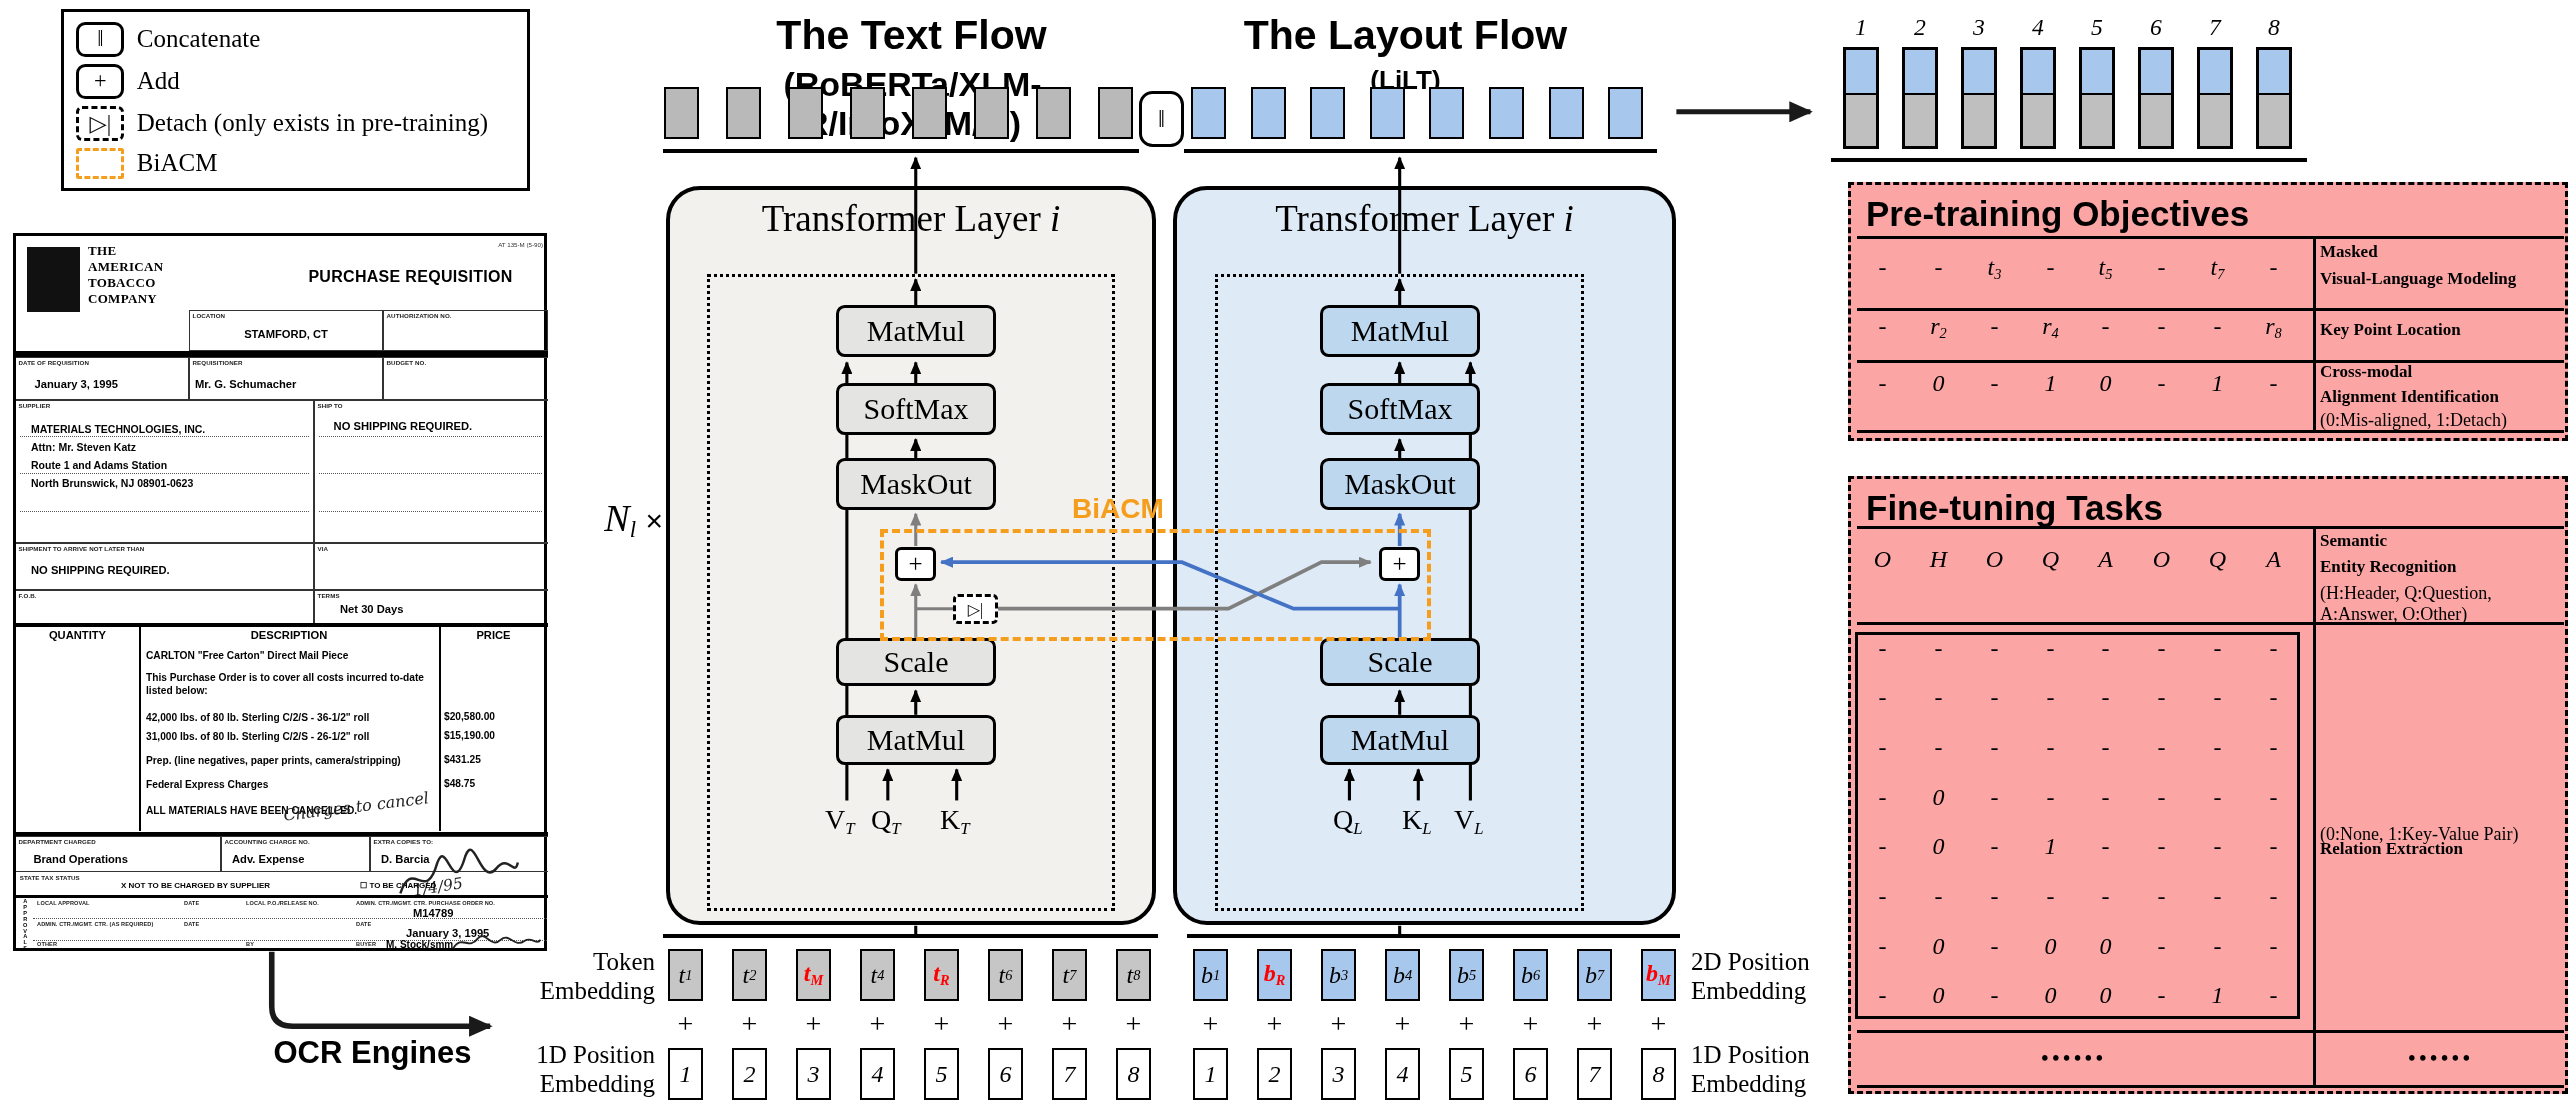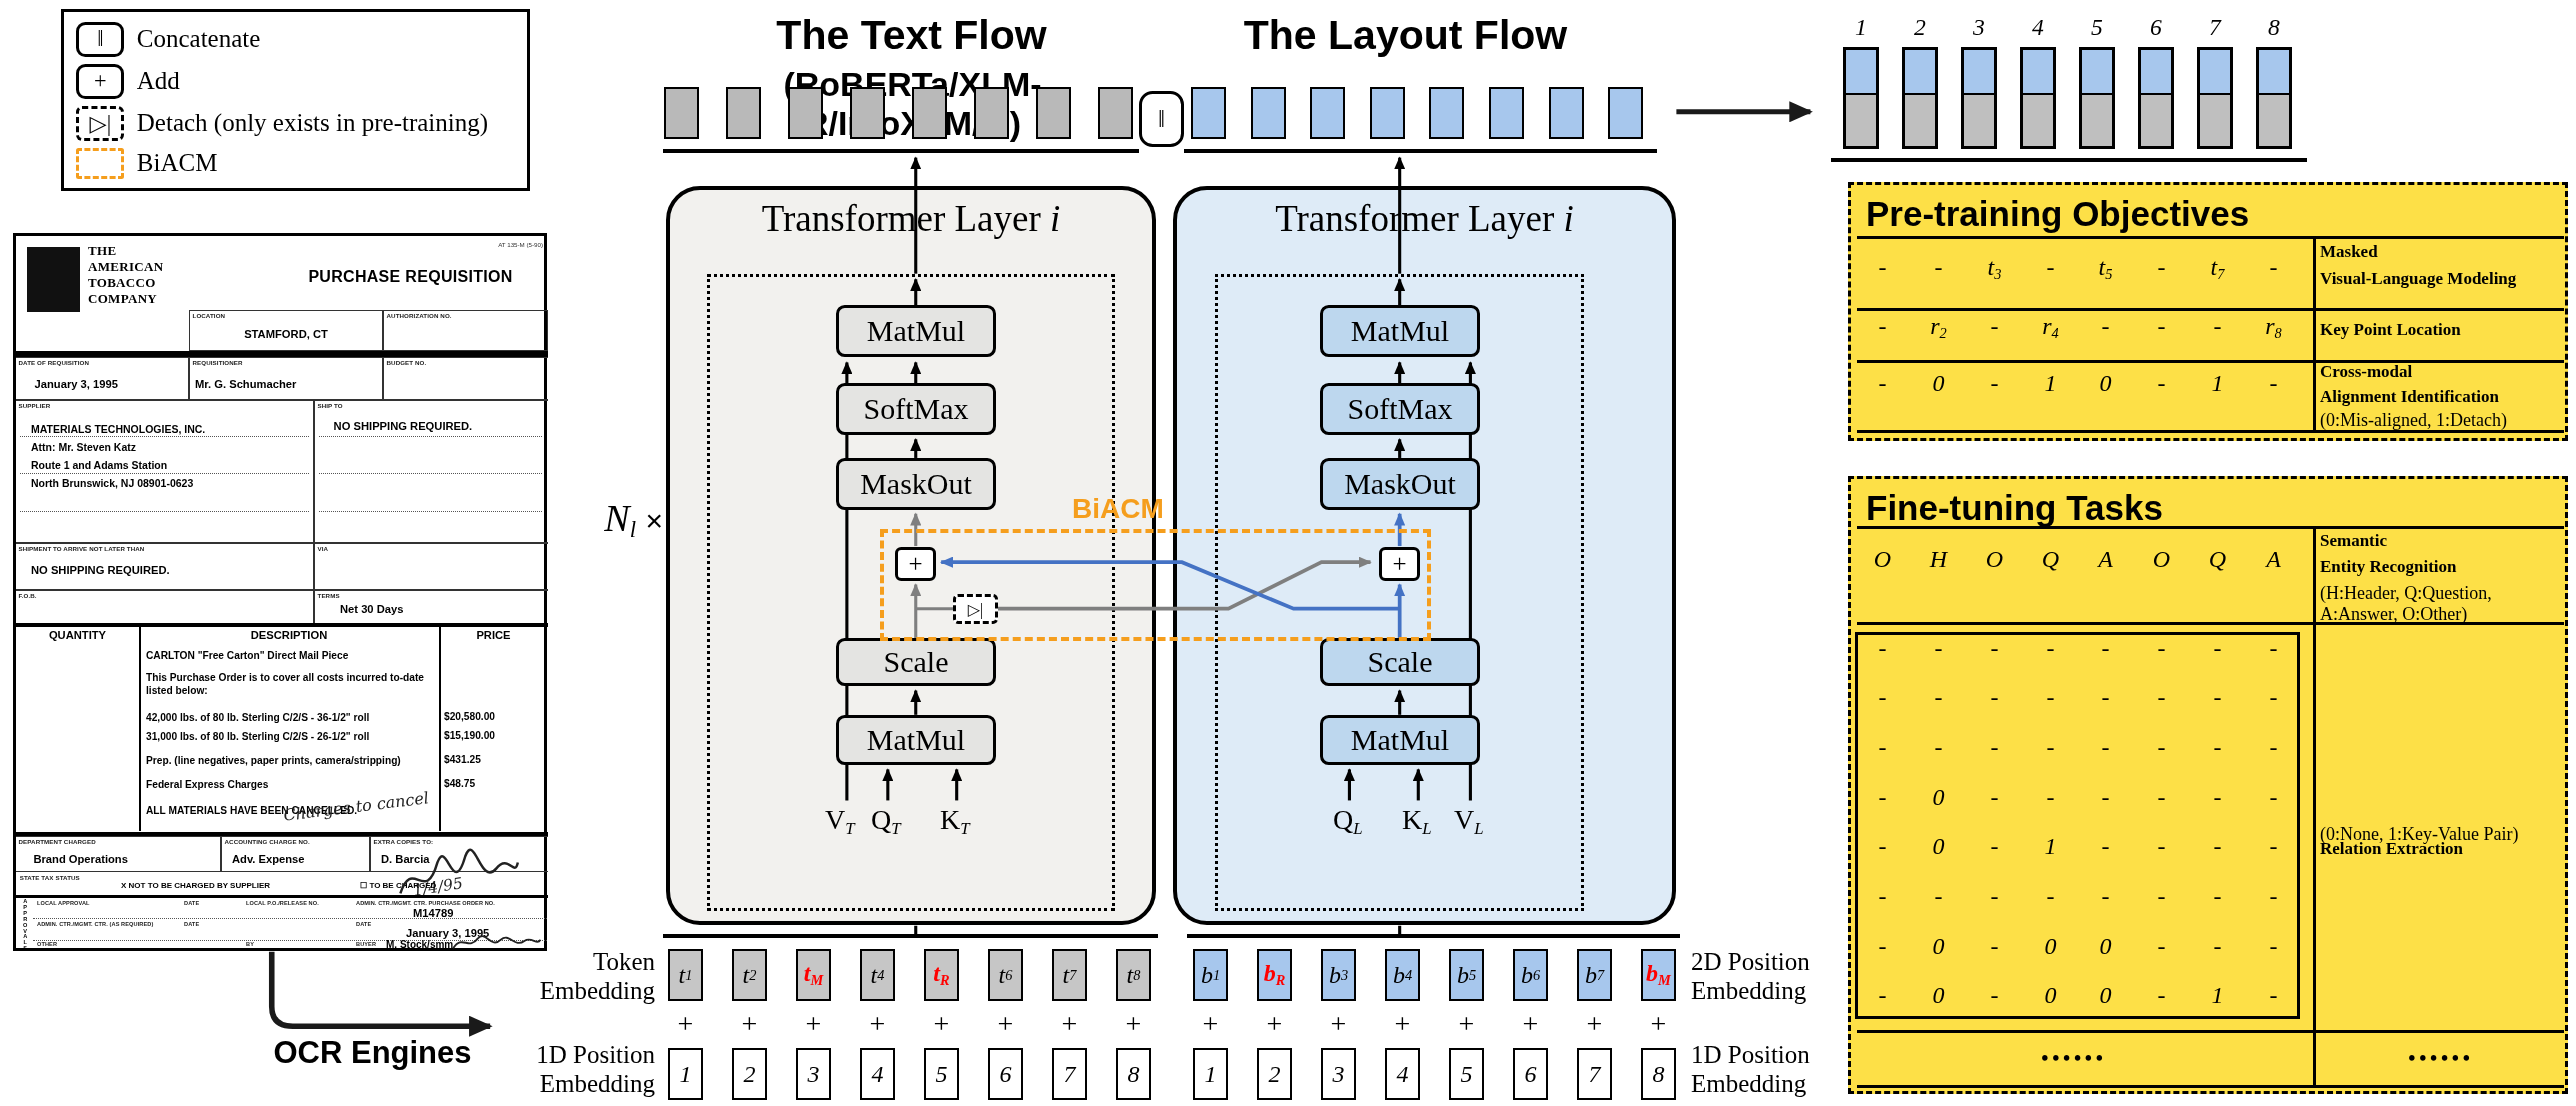--- a/index.html
+++ b/index.html
@@ -43,21 +43,21 @@
   .eslab.b2d{background:#A7C7ED;}
   .pluscell{width:35px;text-align:center;font-size:28px;line-height:37px;}
   .emb-lbl{position:absolute;font-size:25px;line-height:28.5px;z-index:2;}
   
   .stackrow{position:absolute;display:flex;gap:23px;z-index:2;}
   .stacknum{width:36px;text-align:center;font-size:23.6px;font-style:italic;}
   .stackcol{width:36px;height:102px;border:3.1px solid #000;box-sizing:border-box;display:flex;flex-direction:column;}
   .stackcol .top{height:43px;background:#A7C7ED;border-bottom:2.5px solid #000;}
   .stackcol .bot{flex:1;background:#BFBFBF;}
   
-  .panel{position:absolute;border:3.1px dashed #000;background:#fde047;box-sizing:border-box;z-index:2;}
+  .panel{position:absolute;border:3.1px dashed #000;background:#fca5a5;box-sizing:border-box;z-index:2;}
   .rule{position:absolute;background:#000;height:2.5px;}
   .vrule{position:absolute;background:#000;width:2.5px;}
   .pt-title{position:absolute;left:15px;top:9.3px;font-size:35px;z-index:3;}
   .val{position:absolute;width:47px;text-align:center;font-size:24px;font-style:italic;}
   .tbl-lbl{position:absolute;left:469px;font-size:17px;white-space:nowrap;}
   .tbl-cap{position:absolute;left:469px;font-size:18px;white-space:nowrap;}
   #ft-matrix-box{position:absolute;left:3.7px;top:153px;width:445px;height:387px;border:3.1px solid #000;box-sizing:border-box;}
   .dots{position:absolute;font-size:20.5px;font-weight:bold;letter-spacing:3.7px;text-align:center;}
   
   #doc{left:13px;top:233px;width:534px;height:718px;border:3.1px solid #000;background:#fff;box-sizing:border-box;z-index:2;font-family:"Liberation Sans",sans-serif;}
@@ -276,20 +276,21 @@
     <svg class="abs" style="left:434px;top:695px;" width="93" height="22.3" viewBox="0 0 150 36">
       <path d="M5,28 C20,5 30,32 45,12 C58,-2 66,30 82,14 C96,2 104,28 120,16 C132,8 140,24 146,14" fill="none" stroke="#222" stroke-width="3"></path>
     </svg>
   </div>
 
   <div id="ocr-lbl" class="abs sans b">OCR Engines</div>
 
   <div class="abs sans b ctr" style="left:707px;top:12.4px;width:409px;font-size:41px;">The Text Flow</div>
   <div class="abs sans b ctr" style="left:689px;top:65px;width:447px;font-size:34px;">(RoBERTa/XLM-R/InfoXLM/...)</div>
   <div class="abs sans b ctr" style="left:1210px;top:12.4px;width:391px;font-size:41px;">The Layout Flow</div>
+  <div class="abs sans b ctr" style="left:1210px;top:65px;width:391px;font-size:26px;">(LiLT)</div>
 
   <div class="slabrow" id="slabs-text" style="left:664px;top:87px;gap:27px;">
       <div class="slab"></div>
       <div class="slab"></div>
       <div class="slab"></div>
       <div class="slab"></div>
       <div class="slab"></div>
       <div class="slab"></div>
       <div class="slab"></div>
       <div class="slab"></div>

